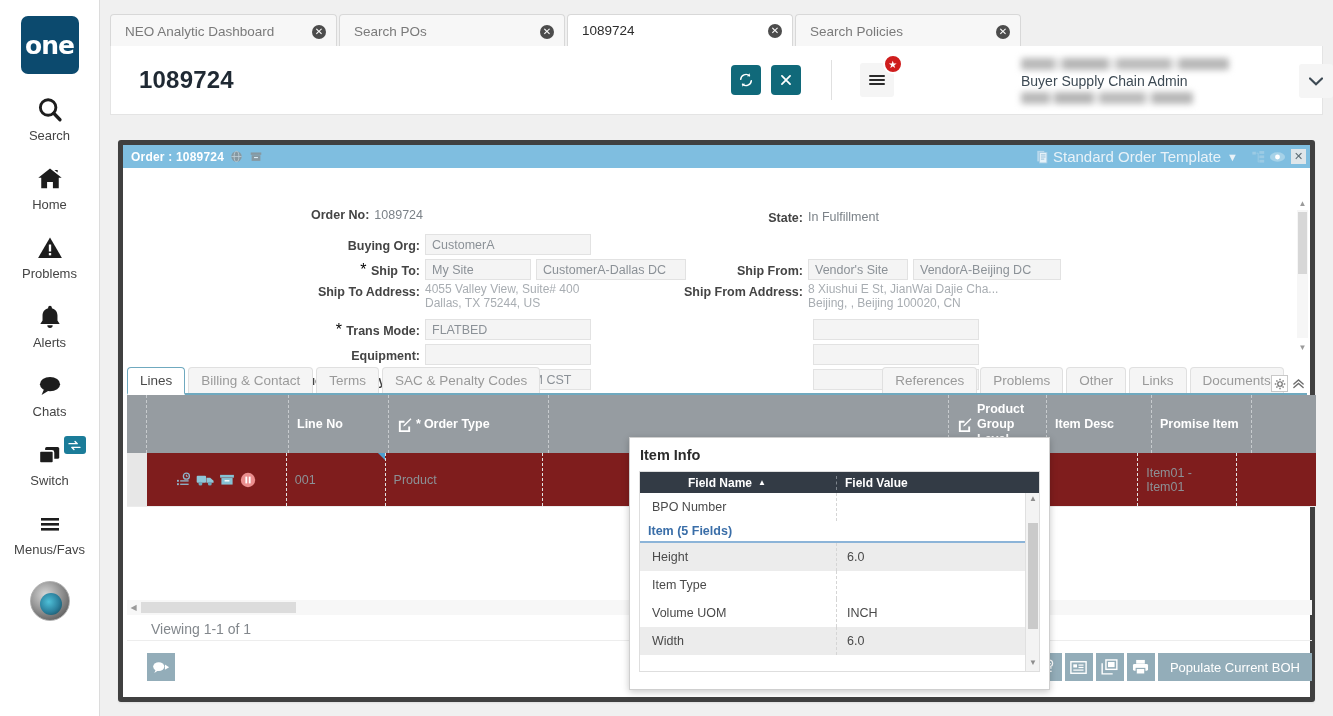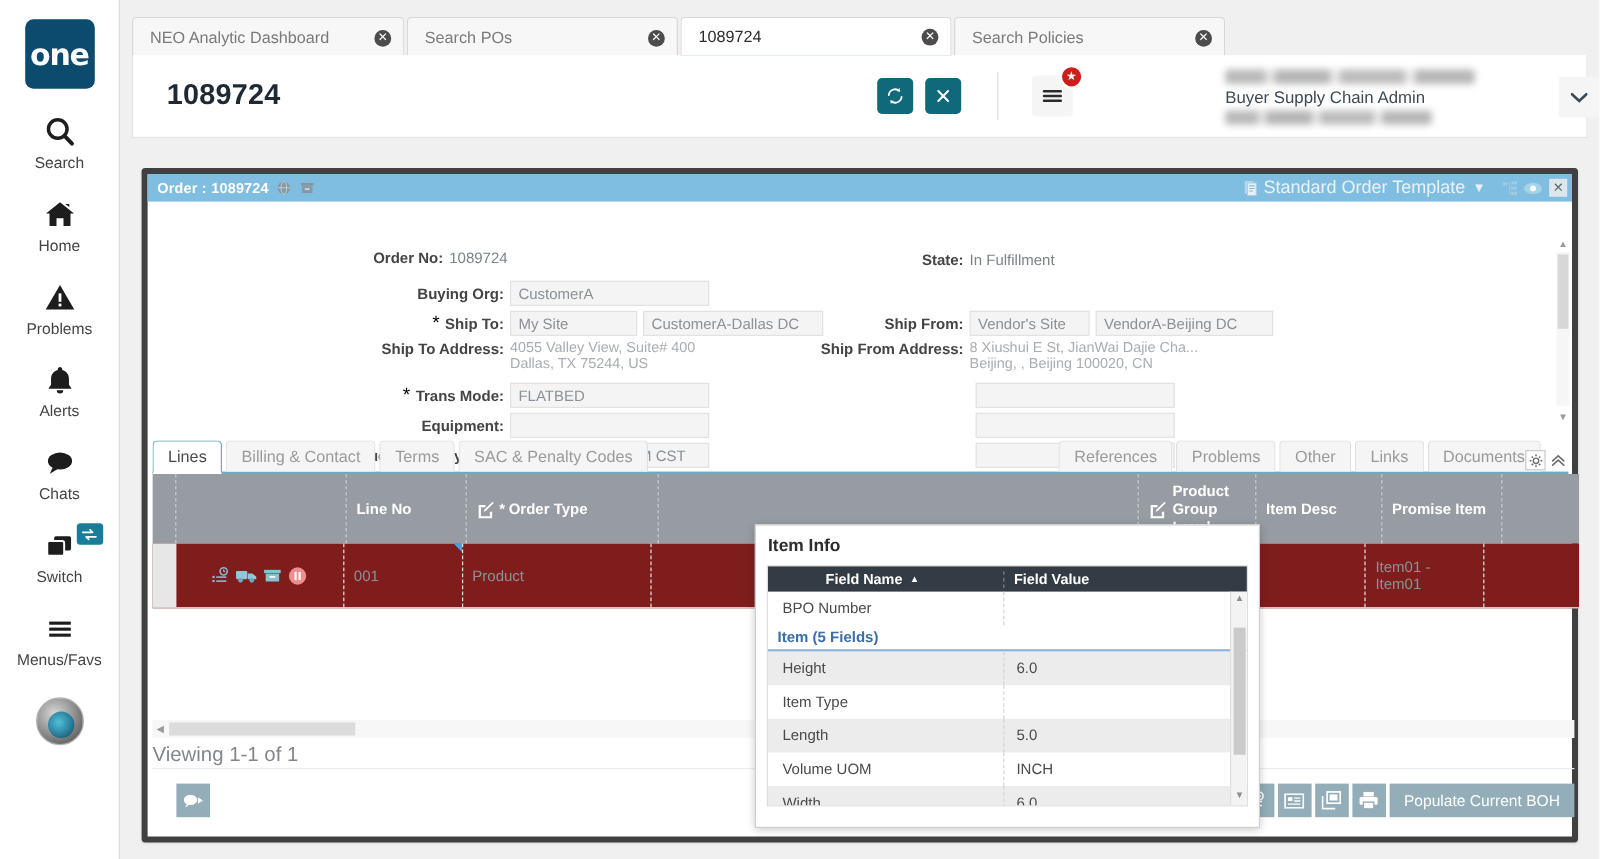--- a/index.html
+++ b/index.html
@@ -174,21 +174,21 @@
     position: absolute; right: 0; top: 0; width: 0; height: 0;
     border-top: 7px solid #4f9fd0; border-left: 7px solid transparent;
   }
   #grid-leftgutter { width: 20px; background: #e7e7e7; }
 
   
   #hscroll { position: absolute; left: 4px; bottom: 82px; width: 1185px; height: 15px; background: #f7f7f7; display: flex; align-items: center; }
   .hs-arrow { width: 13px; text-align: center; font-size: 8px; color: #9a9a9a; }
   #hs-thumb { width: 155px; height: 11px; background: #dcdcdc; margin-left: 1px; }
   #viewing { position: absolute; left: 4px; bottom: 56px; width: 1185px; height: 24px; border-bottom: 1px solid #ededed; display: flex; align-items: center; }
-  #viewing span { font-size: 17px; color: #82878c; }
+  #viewing span { font-size: 14px; color: #82878c; margin-left: 24px; }
   #footer-bar { position: absolute; left: 4px; bottom: 8px; width: 1185px; height: 44px; display: flex; align-items: center; }
   .fbtn {
     width: 28px; height: 28px; background: #93adb9; color: #fff; display: flex;
     align-items: center; justify-content: center; margin-right: 3px; cursor: pointer;
   }
   #footer-right { margin-left: auto; display: flex; align-items: center; justify-content: space-between; }
   #boh-btn {
     height: 28px; background: #93adb9; color: #fff; font-size: 13px; padding: 0 12px;
     display: flex; align-items: center; cursor: pointer;
   }
@@ -722,24 +722,20 @@
           <div class="pg-group">Item (5 Fields)</div>
 
           <div class="pg-row alt">
             <div class="pg-c1">Height</div>
             <div class="pg-c2">6.0</div>
           </div>
           <div class="pg-row">
             <div class="pg-c1">Item Type</div>
             <div class="pg-c2"></div>
           </div>
-          <div class="pg-row alt">
-            <div class="pg-c1">Length</div>
-            <div class="pg-c2">5.0</div>
-          </div>
           <div class="pg-row">
             <div class="pg-c1">Volume UOM</div>
             <div class="pg-c2">INCH</div>
           </div>
           <div class="pg-row alt">
             <div class="pg-c1">Width</div>
             <div class="pg-c2">6.0</div>
           </div>
 
           <div id="pg-scroll">

